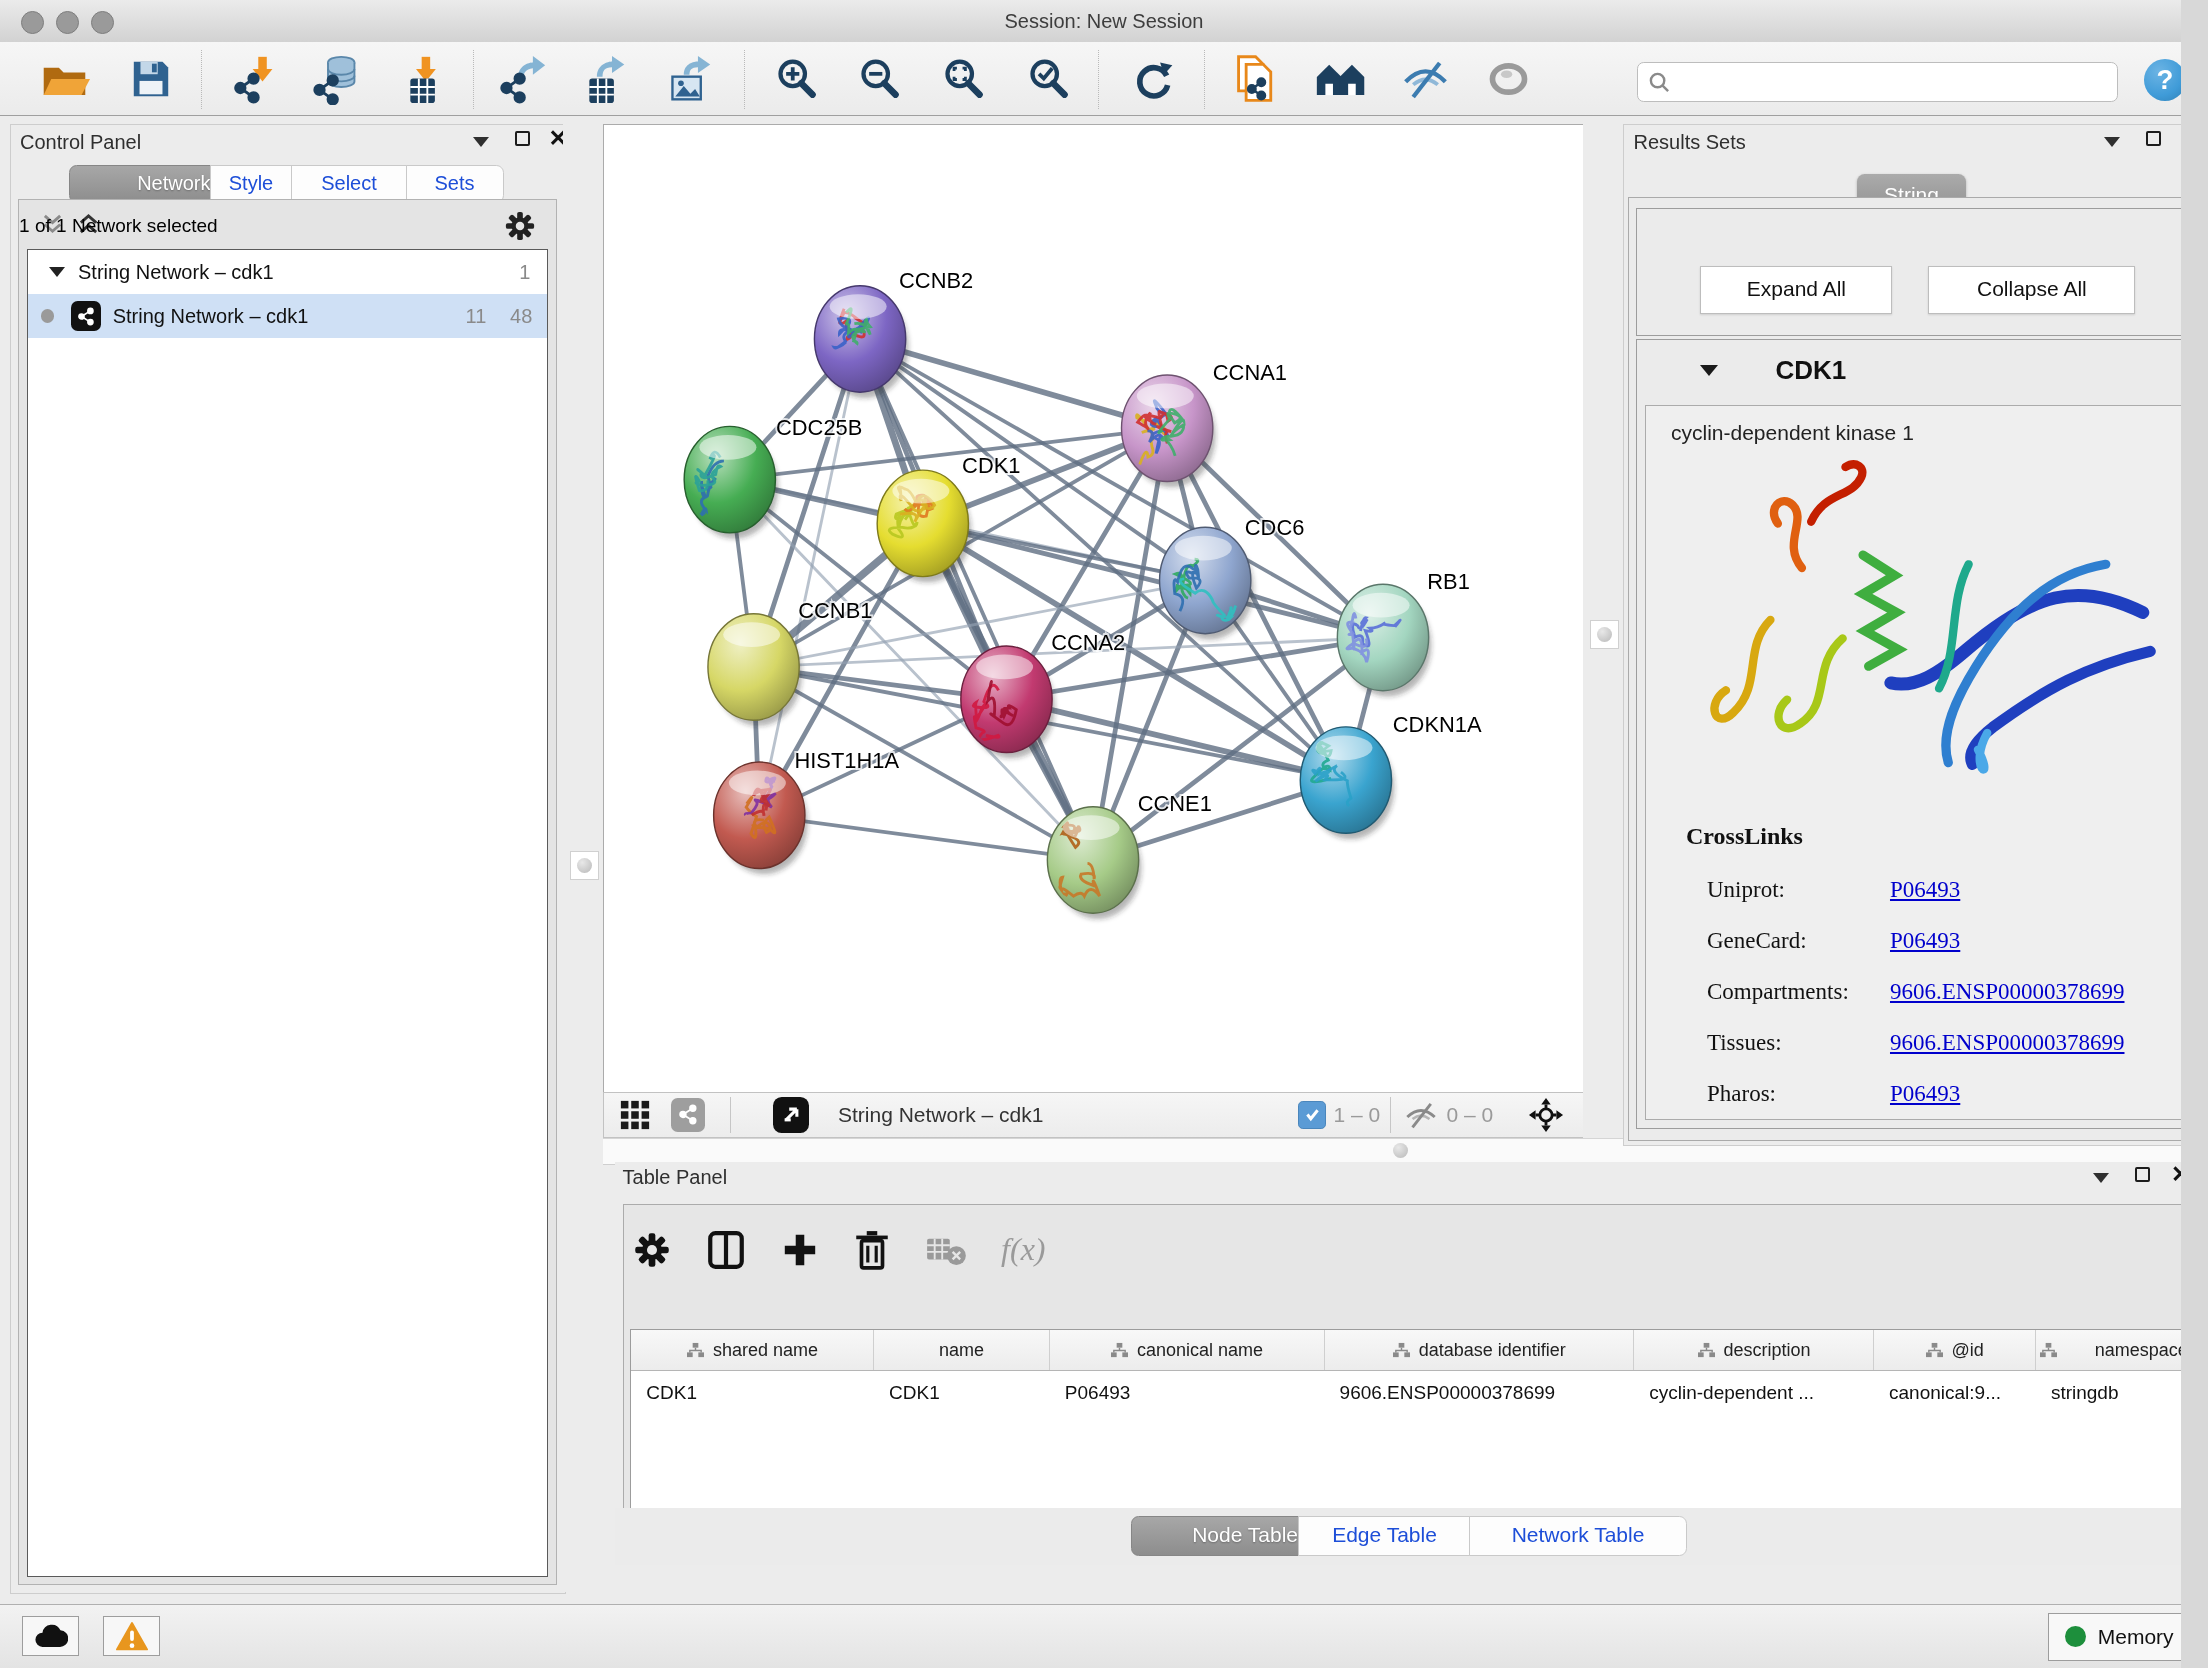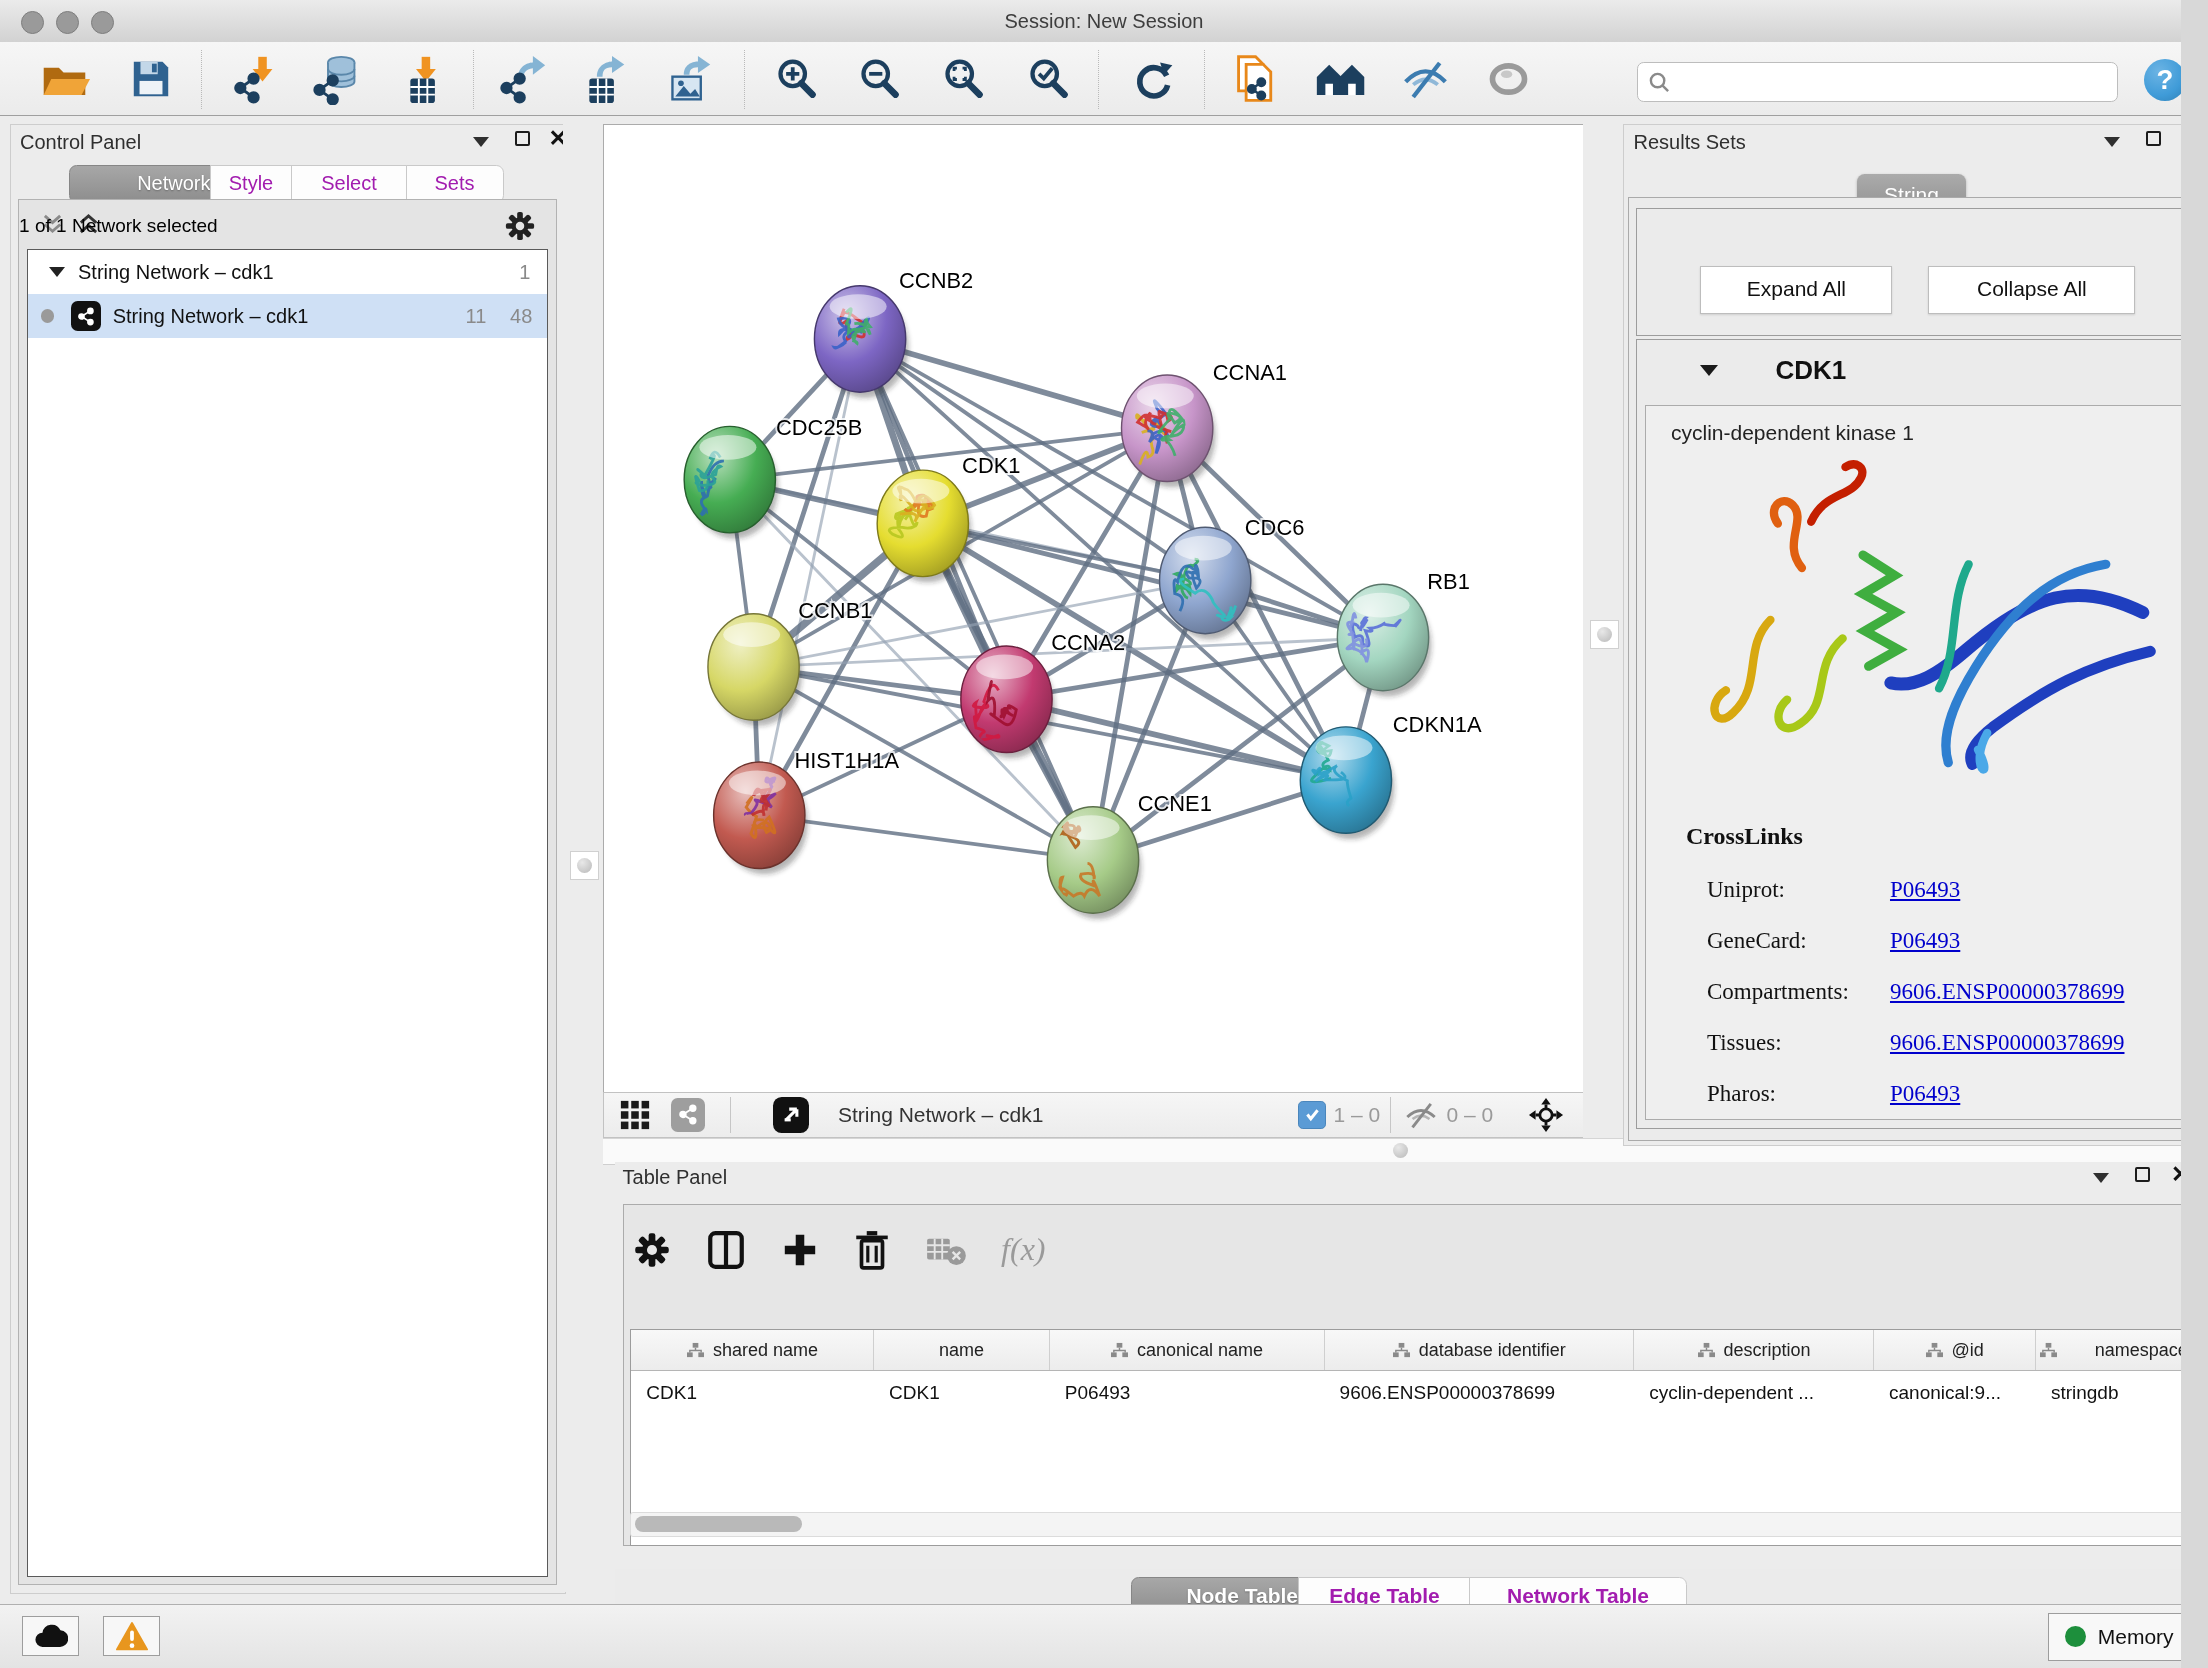--- a/index.html
+++ b/index.html
@@ -29,21 +29,21 @@
     background:radial-gradient(circle at 35% 30%,#6cb4e4,#3f9bd8 60%,#2f7fb4);color:#fff;
     font-size:27.6px;font-weight:bold;text-align:center;line-height:42px;}
 
   
   .phead-ttl{font-size:20px;color:#2f2f2f;}
   .ph-min{width:0;height:0;border-left:8.6px solid transparent;border-right:8.6px solid transparent;
     border-top:10.5px solid #2f2f2f;display:inline-block;}
   .ph-float{width:15px;height:15px;border:2.4px solid #1c1c1c;display:inline-block;border-radius:1.9px;}
   .ph-close{font-size:23px;font-weight:bold;color:#111;line-height:15px;}
   .tab{position:absolute;text-align:center;font-size:20px;line-height:34px;height:36px;
-    background:#fdfdfd;border:1px solid #c9c9c9;color:#a21caf;}
+    background:#fdfdfd;border:1px solid #c9c9c9;color:#1d4ed8;}
   .tab.sel{background:linear-gradient(#a7a7a7,#8d8d8d);color:#fff;border-color:#868686;
     text-shadow:0 1px 1.9px rgba(0,0,0,.3);text-align:right;}
   .tab.first{border-radius:7.6px 0 0 7.6px;}
   .tab.last{border-radius:0 7.6px 7.6px 0;}
 
   
   .cp{position:absolute;left:9.5px;top:124px;width:554px;height:1468px;background:#ececec;
     border:1px solid #cdcdcd;}
   .cp-inner{position:absolute;left:7.6px;top:74px;right:7.6px;bottom:7.6px;background:#e4e4e4;
     border:1px solid #b2b2b2;}
@@ -117,21 +117,21 @@
     border-bottom:1px solid #b5b5b5;}
   .th{display:flex;align-items:center;justify-content:center;gap:7.6px;font-size:18px;color:#222;
     border-right:1px solid #cfcfcf;overflow:hidden;white-space:nowrap;box-sizing:border-box;}
   .tbl-row{display:flex;height:43px;}
   .td{display:flex;align-items:center;padding-left:15px;font-size:19px;color:#111;
     overflow:hidden;white-space:nowrap;box-sizing:border-box;}
   .hscroll{position:absolute;left:6.7px;right:6.7px;bottom:7.6px;height:23px;background:#f4f4f4;
     border:1px solid #dcdcdc;border-radius:2.9px;}
   .hthumb{position:absolute;left:3.8px;top:2.9px;width:167px;height:16px;border-radius:8.6px;background:#b9b9b9;}
 
-  .btabs{position:absolute;left:615px;top:1569px;width:1593px;height:57px;background:#ebebeb;font-weight:bold;}
+  .btabs{position:absolute;left:615px;top:1508px;width:1593px;height:57px;background:#ebebeb;}
   .btab{position:absolute;top:7.6px;height:38px;line-height:36px;font-size:21px;}
 
   
   .statusbar{position:absolute;left:0;top:1604px;width:2208px;height:65px;
     background:linear-gradient(#f2f2f2,#e3e3e3);border-top:1px solid #b0b0b0;}
   .sb-btn{position:absolute;top:11.4px;width:55px;height:38px;background:#f7f7f7;
     border:1px solid #9d9d9d;display:flex;align-items:center;justify-content:center;}
   .mem-btn{position:absolute;left:2048px;top:7.6px;width:141px;height:46px;background:#f8f8f8;
     border:1px solid #9d9d9d;display:flex;align-items:center;justify-content:center;gap:11.4px;
     font-size:21px;color:#111;}

